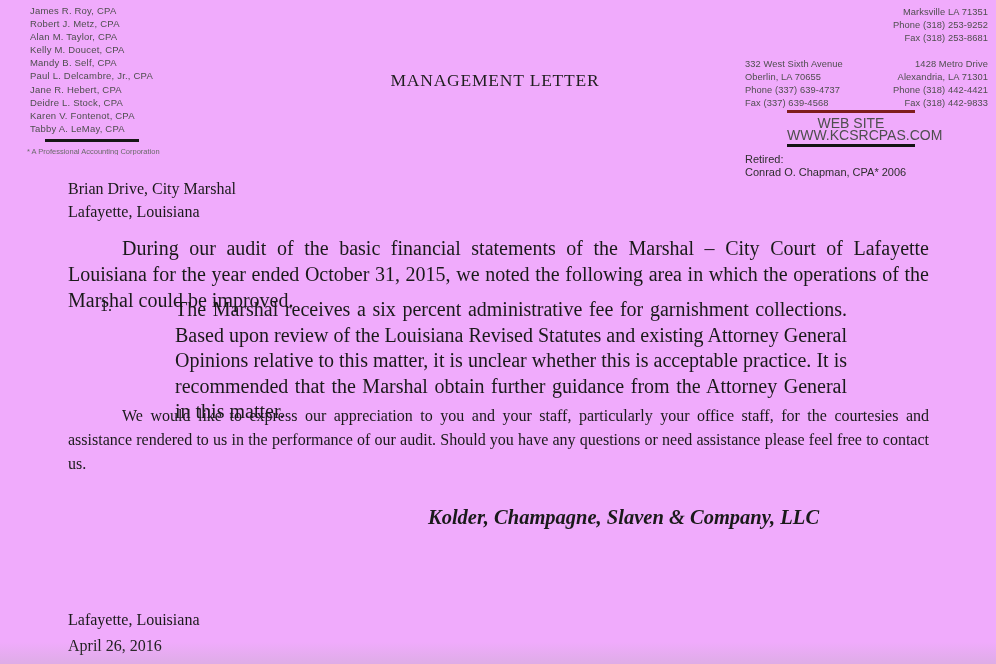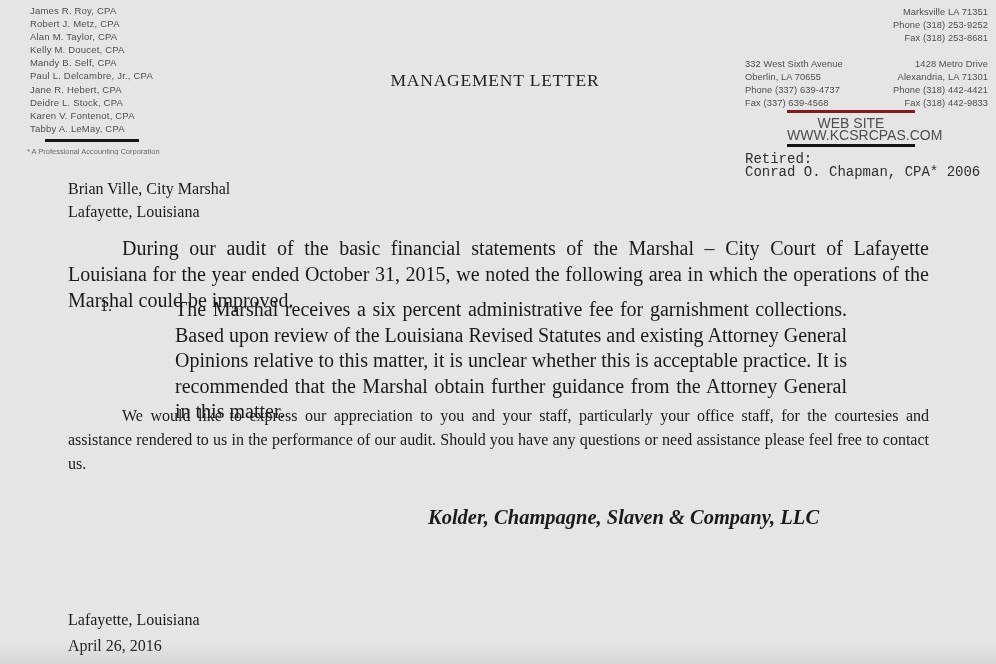--- a/index.html
+++ b/index.html
@@ -4,21 +4,21 @@
 <style>
   html, body { margin: 0; padding: 0; }
   body {
     width: 996px; height: 664px;
     background: #ffffff;
     font-family: "Liberation Serif", serif;
     color: #1a1a1a;
     position: relative;
     overflow: hidden;
   }
-  .page { position: absolute; inset: 0; background: #e5e5e5; }
+  .page { position: absolute; inset: 0; background: #f0abfc; }
   .scan-shade {
     position: absolute; left: 0; right: 0; bottom: 0; height: 22px;
     background: linear-gradient(to bottom, rgba(190,190,190,0), rgba(175,175,175,0.28));
     pointer-events: none;
   }
 
   
   .partners {
     position: absolute; left: 30px; top: 4px;
     font-family: "Liberation Sans", sans-serif;
@@ -60,22 +60,22 @@
   .website-box {
     position: absolute; left: 787px; top: 110px; width: 128px;
     border-top: 3px solid #7f1d1d; border-bottom: 3px solid #131313;
     padding: 4px 0 3px;
     text-align: center;
     font-family: "Liberation Sans", sans-serif;
     font-size: 14px; line-height: 12px; color: #4e4e4e;
   }
   .retired {
     position: absolute; left: 745px; top: 153px;
-    font-family: Liberation Mono, monospace;
-    font-size: 14px; line-height: 12.8px; color: #2e2e2e;
+    font-family: Liberation Sans, sans-serif;
+    font-size: 11px; line-height: 12.8px; color: #2e2e2e;
     white-space: nowrap;
   }
 
   
   .recipient {
     position: absolute; left: 68px; top: 177px;
     font-size: 16px; line-height: 23px;
   }
   .para1 {
     position: absolute; left: 68px; top: 235px; width: 861px;
@@ -155,21 +155,21 @@
     <div>WEB SITE</div>
     <div>WWW.KCSRCPAS.COM</div>
   </div>
 
   <div class="retired">
     <div>Retired:</div>
     <div>Conrad O. Chapman, CPA* 2006</div>
   </div>
 
   <div class="recipient">
-    <div>Brian Ville, City Marshal</div>
+    <div>Brian Drive, City Marshal</div>
     <div>Lafayette, Louisiana</div>
   </div>
 
   <div class="para1">During our audit of the basic financial statements of the Marshal – City Court of Lafayette Louisiana for the year ended October 31, 2015, we noted the following area in which the operations of the Marshal could be improved.</div>
 
   <div class="item-num">1.</div>
   <div class="item-text">The Marshal receives a six percent administrative fee for garnishment collections. Based upon review of the Louisiana Revised Statutes and existing Attorney General Opinions relative to this matter, it is unclear whether this is acceptable practice. It is recommended that the Marshal obtain further guidance from the Attorney General in this matter.</div>
 
   <div class="para2">We would like to express our appreciation to you and your staff, particularly your office staff, for the courtesies and assistance rendered to us in the performance of our audit.  Should you have any questions or need assistance please feel free to contact us.</div>
 

